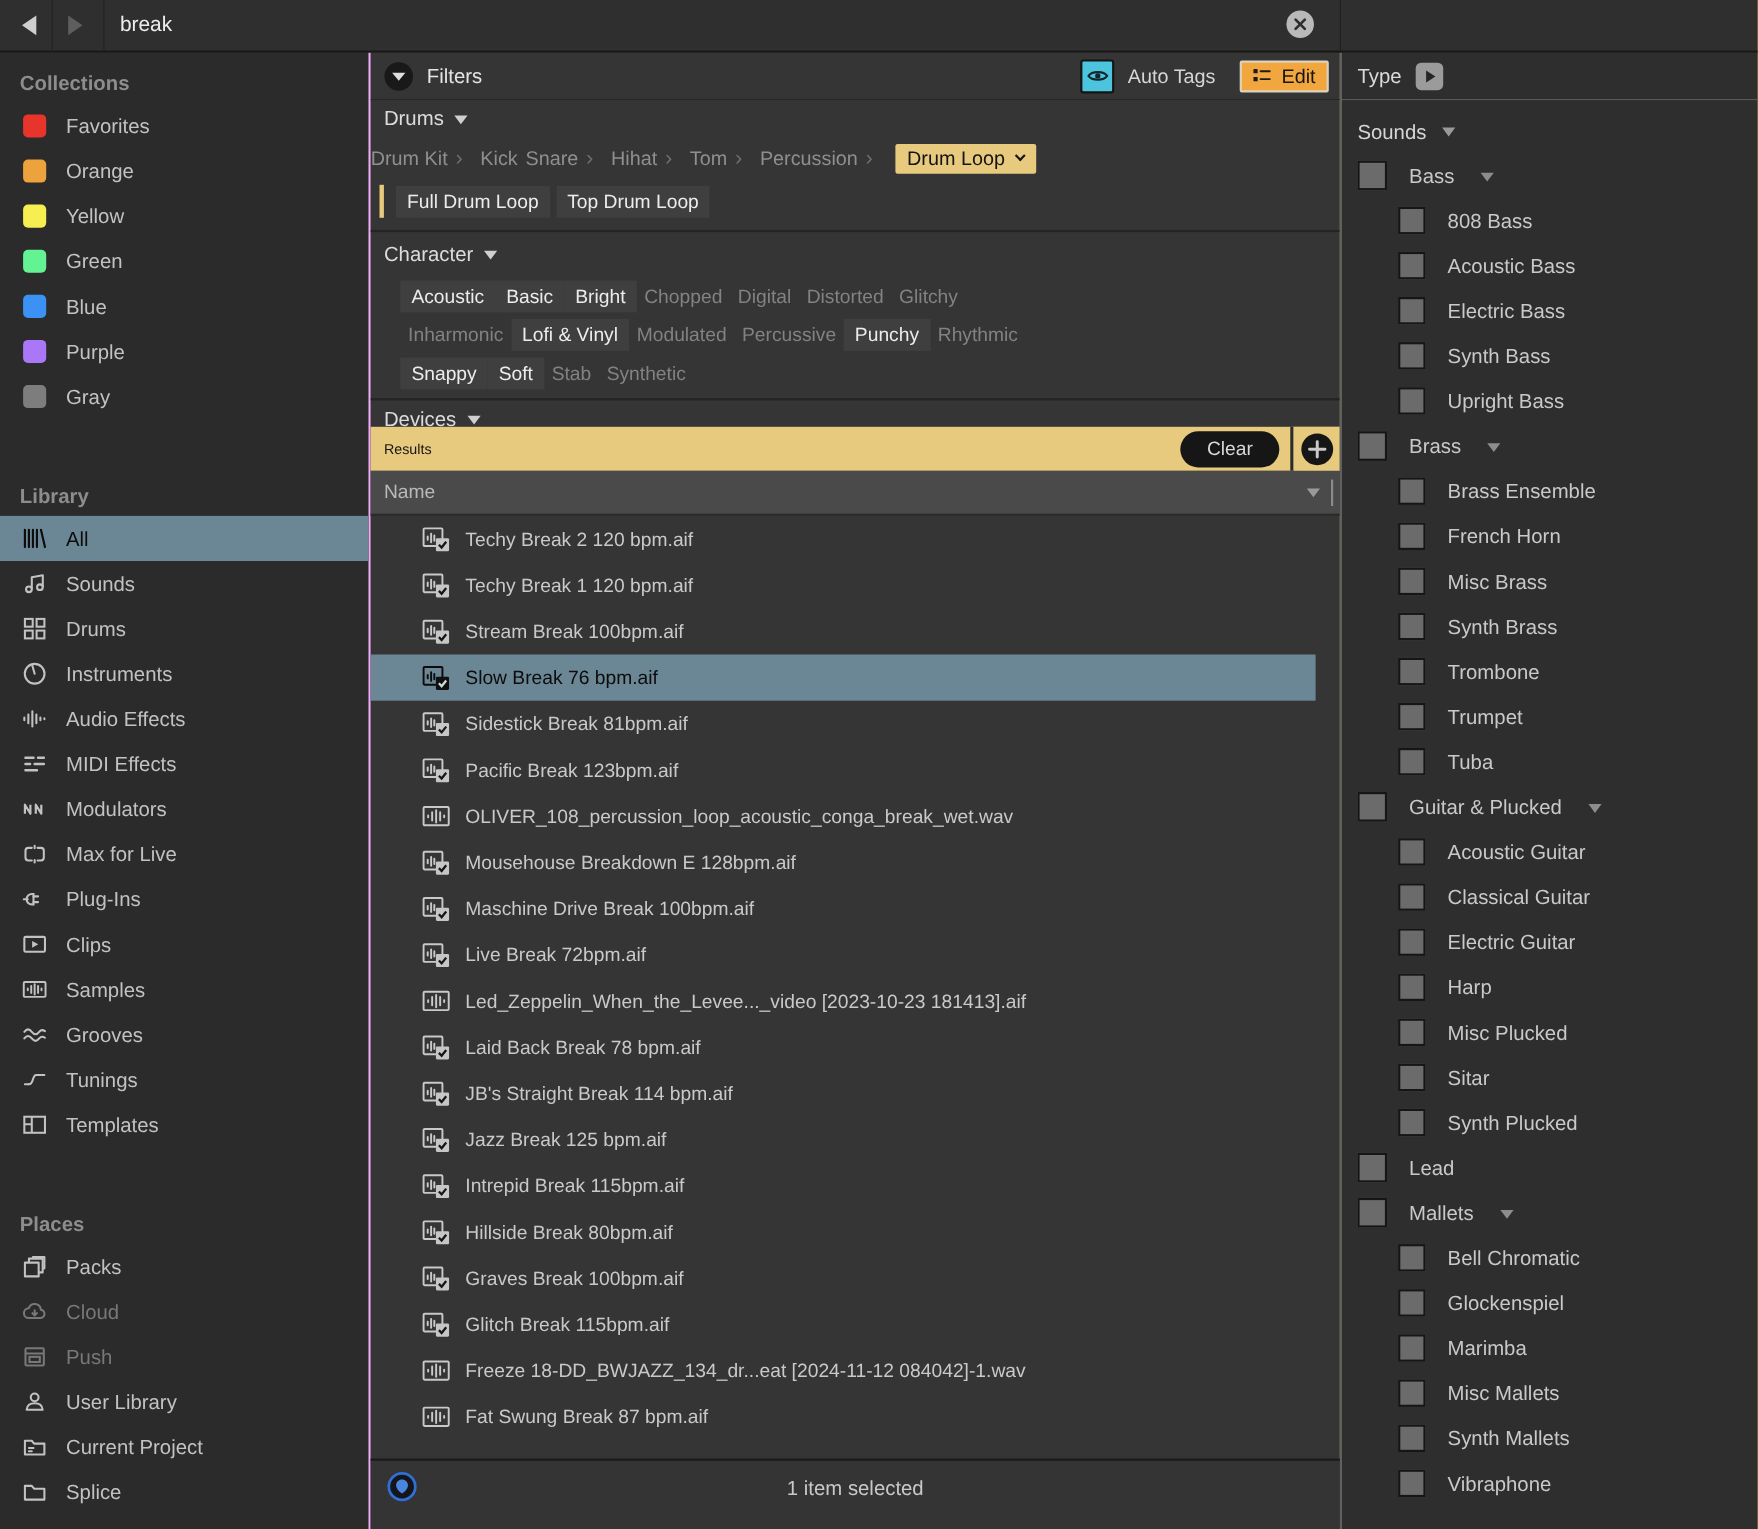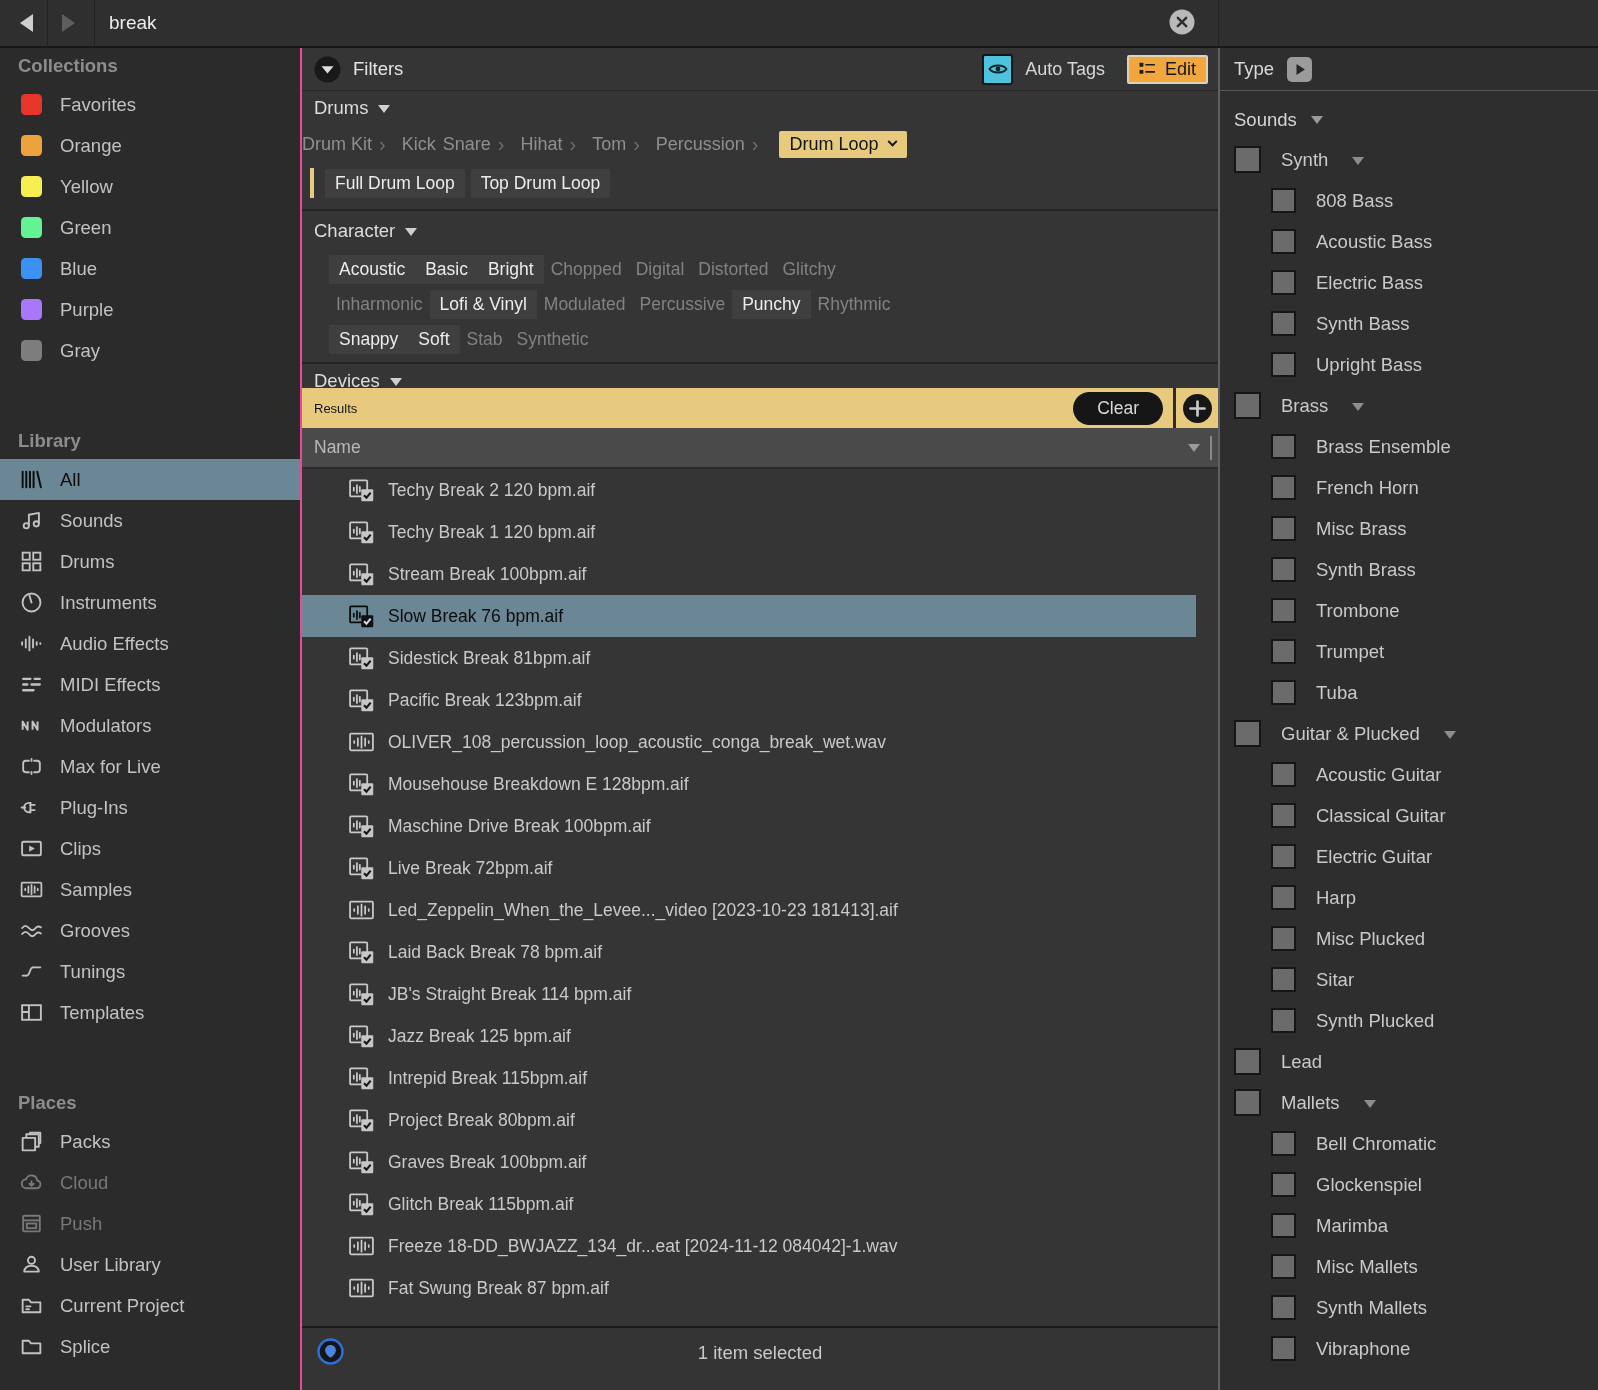--- a/index.html
+++ b/index.html
@@ -14,21 +14,21 @@
   .tri-right{width:0;height:0;border-top:9px solid transparent;border-bottom:9px solid transparent;border-left:13px solid #5e5e5e}
   .arrow-sep{width:1px;height:48px;background:#222;margin:0 -6px}
   .searchwrap{flex:1;display:flex;align-items:center;padding:0 14px;position:relative}
   .searchwrap input{flex:1;background:transparent;border:none;outline:none;color:#ececec;font-size:19px;font-family:"Liberation Sans",sans-serif}
   .search-close{border:none;background:transparent;width:28px;height:28px;padding:0;cursor:pointer;margin-right:8px}
   .topbar-right{width:380px;flex:none;border-left:1px solid #222}
 
   .bodywrap{flex:1;display:flex;min-height:0}
 
   
-  .sidebar{width:302px;flex:none;background:#2b2b2c;border-right:2px solid #ec4899;overflow:hidden;}
+  .sidebar{width:337px;flex:none;background:#2b2b2c;border-right:2px solid #f0abfc;overflow:hidden;padding-top:10px}
   .side-header{height:36px;display:flex;align-items:center;padding-left:18px;color:#8d8d8d;font-size:18.5px;font-weight:600}
   .side-header.gap{margin-top:52px}
   .side-row{height:41px;display:flex;align-items:center;padding-left:18px;gap:15px;color:#c2c2c2;font-size:18.5px;cursor:default}
   .side-row.selected{background:#6b8795;color:#0d0d0d}
   .side-row.dimmed{color:#787878}
   .swatch{width:21px;height:21px;border-radius:4.5px;flex:none;margin:0 3px}
   .ic{display:inline-grid;place-items:center}
   .ic svg{display:block}
   .side-row .ic{width:27px;height:27px}
   .side-row .ic svg{width:25px;height:25px}
@@ -712,21 +712,21 @@
             <span class="ic file-ic">
               <svg viewBox="0 0 26 26" width="27" height="27">
                 <g fill="none" stroke="currentColor" stroke-width="1.7">
                   <rect x="2" y="3.2" width="16.5" height="15.5" rx="1"></rect>
                   <path d="M5.6 10.2v3M8.6 7.8v7.6M11.4 9.4v4.6" stroke-linecap="round"></path>
                 </g>
                 <rect x="12.8" y="11.8" width="11.5" height="11.5" rx="1" fill="var(--cb-fill)"></rect>
                 <path d="M15.4 17.5l2.4 2.5 4-5" fill="none" stroke="var(--cb-check)" stroke-width="2"></path>
               </svg>
             </span>
-            <span class="row-name">Project Break 80bpm.aif</span>
+            <span class="row-name">Hillside Break 80bpm.aif</span>
           </div>
           <div class="row">
             <span class="ic file-ic">
               <svg viewBox="0 0 26 26" width="27" height="27">
                 <g fill="none" stroke="currentColor" stroke-width="1.7">
                   <rect x="2" y="3.2" width="16.5" height="15.5" rx="1"></rect>
                   <path d="M5.6 10.2v3M8.6 7.8v7.6M11.4 9.4v4.6" stroke-linecap="round"></path>
                 </g>
                 <rect x="12.8" y="11.8" width="11.5" height="11.5" rx="1" fill="var(--cb-fill)"></rect>
                 <path d="M15.4 17.5l2.4 2.5 4-5" fill="none" stroke="var(--cb-check)" stroke-width="2"></path>
@@ -794,21 +794,21 @@
         </span>
       </div>
       <div class="type-body">
         <div class="sounds-row">
           <span>Sounds</span>
           <span class="tri"></span>
         </div>
         <div id="type-tree">
             <div class="tree-row lvl1">
               <span class="cb"></span>
-              <span class="tree-label">Synth</span>
+              <span class="tree-label">Bass</span>
               <span class="tri tri-tree"></span>
             </div>
             <div class="tree-row lvl2">
               <span class="cb"></span>
               <span class="tree-label">808 Bass</span>
             </div>
             <div class="tree-row lvl2">
               <span class="cb"></span>
               <span class="tree-label">Acoustic Bass</span>
             </div>

